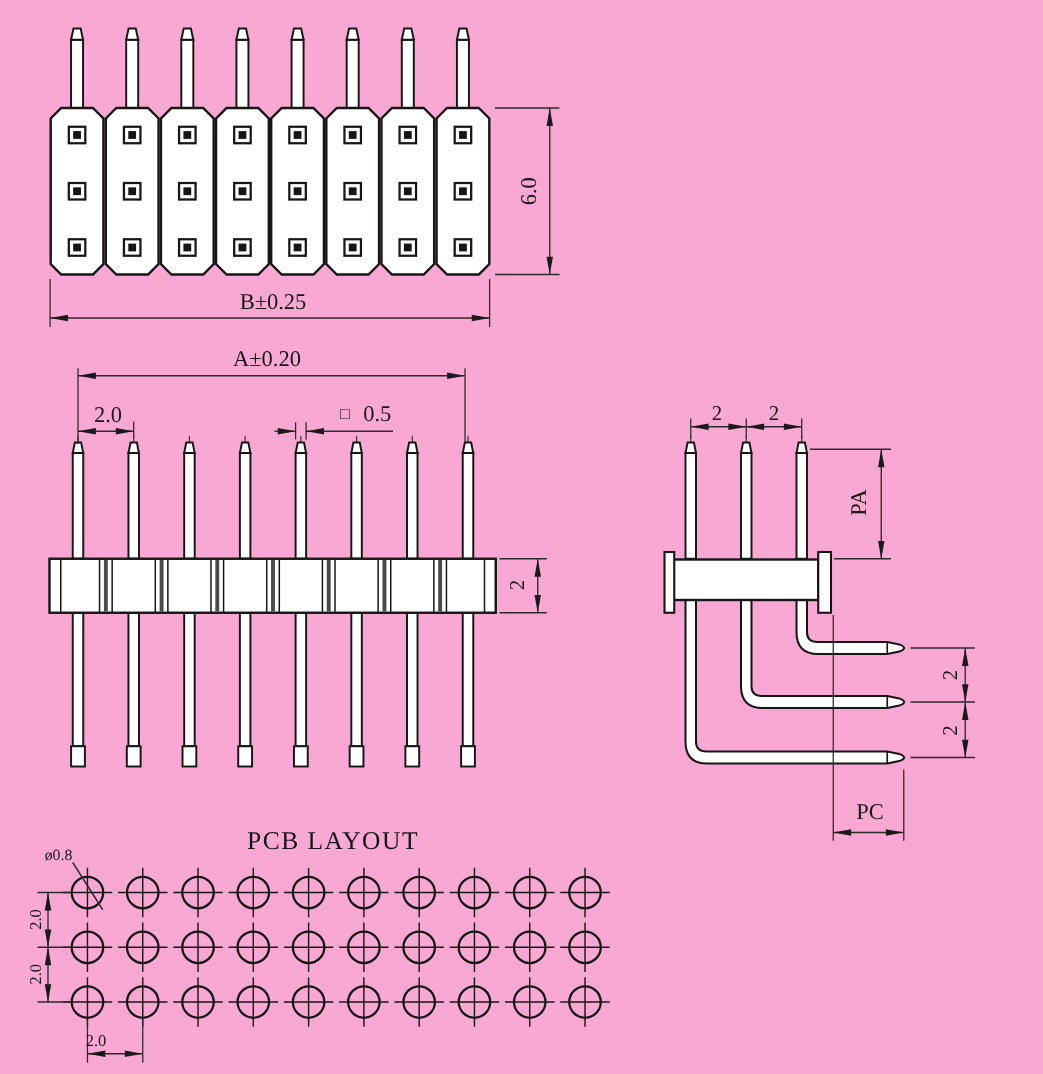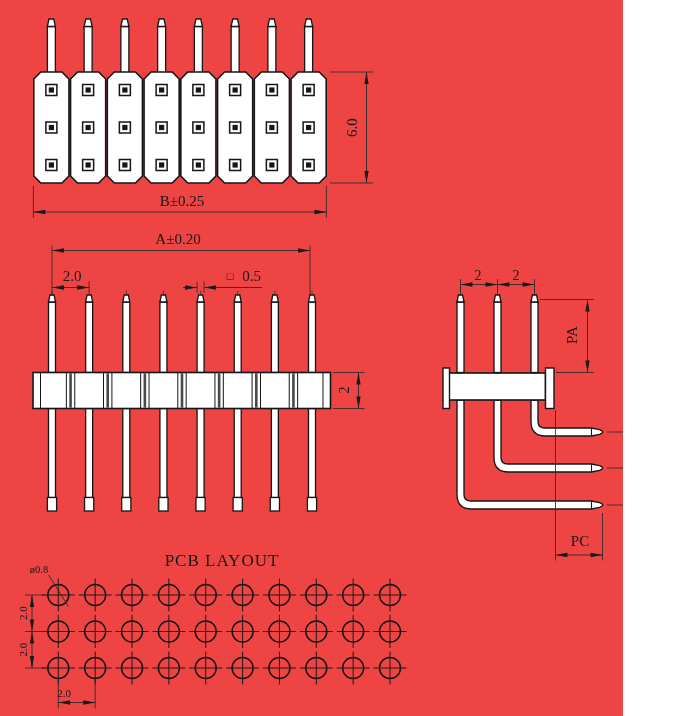--- a/index.html
+++ b/index.html
@@ -1,16 +1,16 @@
 <!DOCTYPE html>
 <html><head>
 <meta charset="utf-8">
 <style>
   html,body{margin:0;padding:0;background:#ffffff;}
-  .canvas{position:relative;width:623px;height:716px;background:#ef4444;overflow:hidden;}
+  .canvas{position:relative;width:695px;height:716px;background:#f9a8d4;overflow:hidden;}
   svg{position:absolute;left:0;top:0;}
   text{font-family:"Liberation Serif",serif;fill:#161616;}
   .t15{font-size:15px;}
   .t14{font-size:14px;}
   .t11{font-size:11px;}
   .t10{font-size:10.5px;}
   .title-text{font-size:17px;letter-spacing:1px;}
 </style>
 </head>
 <body>

